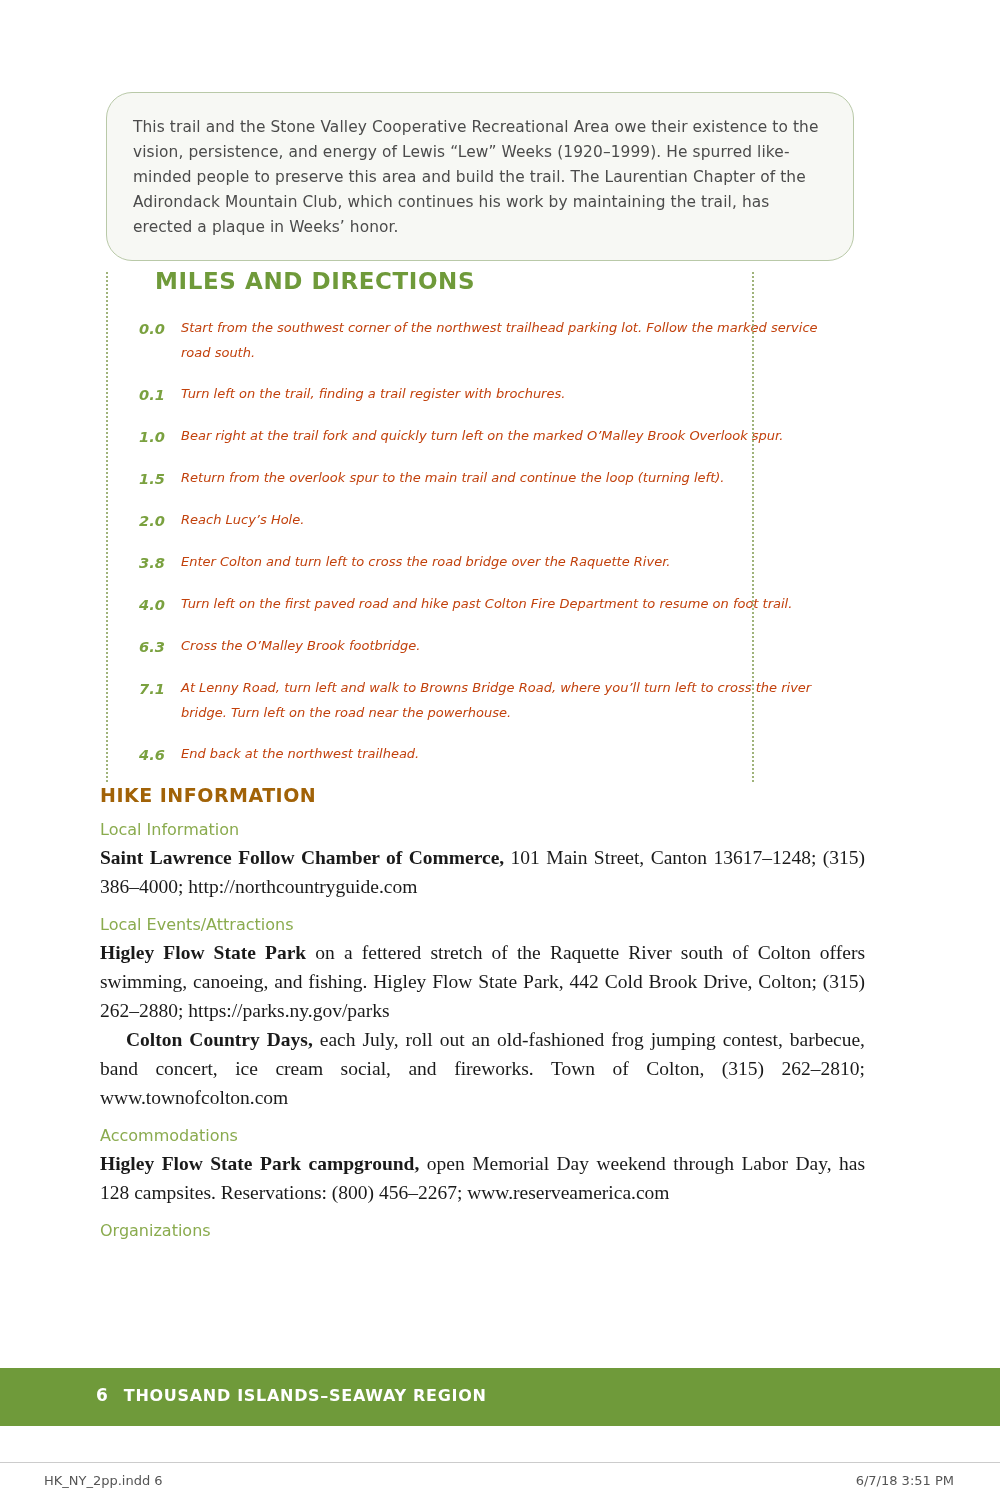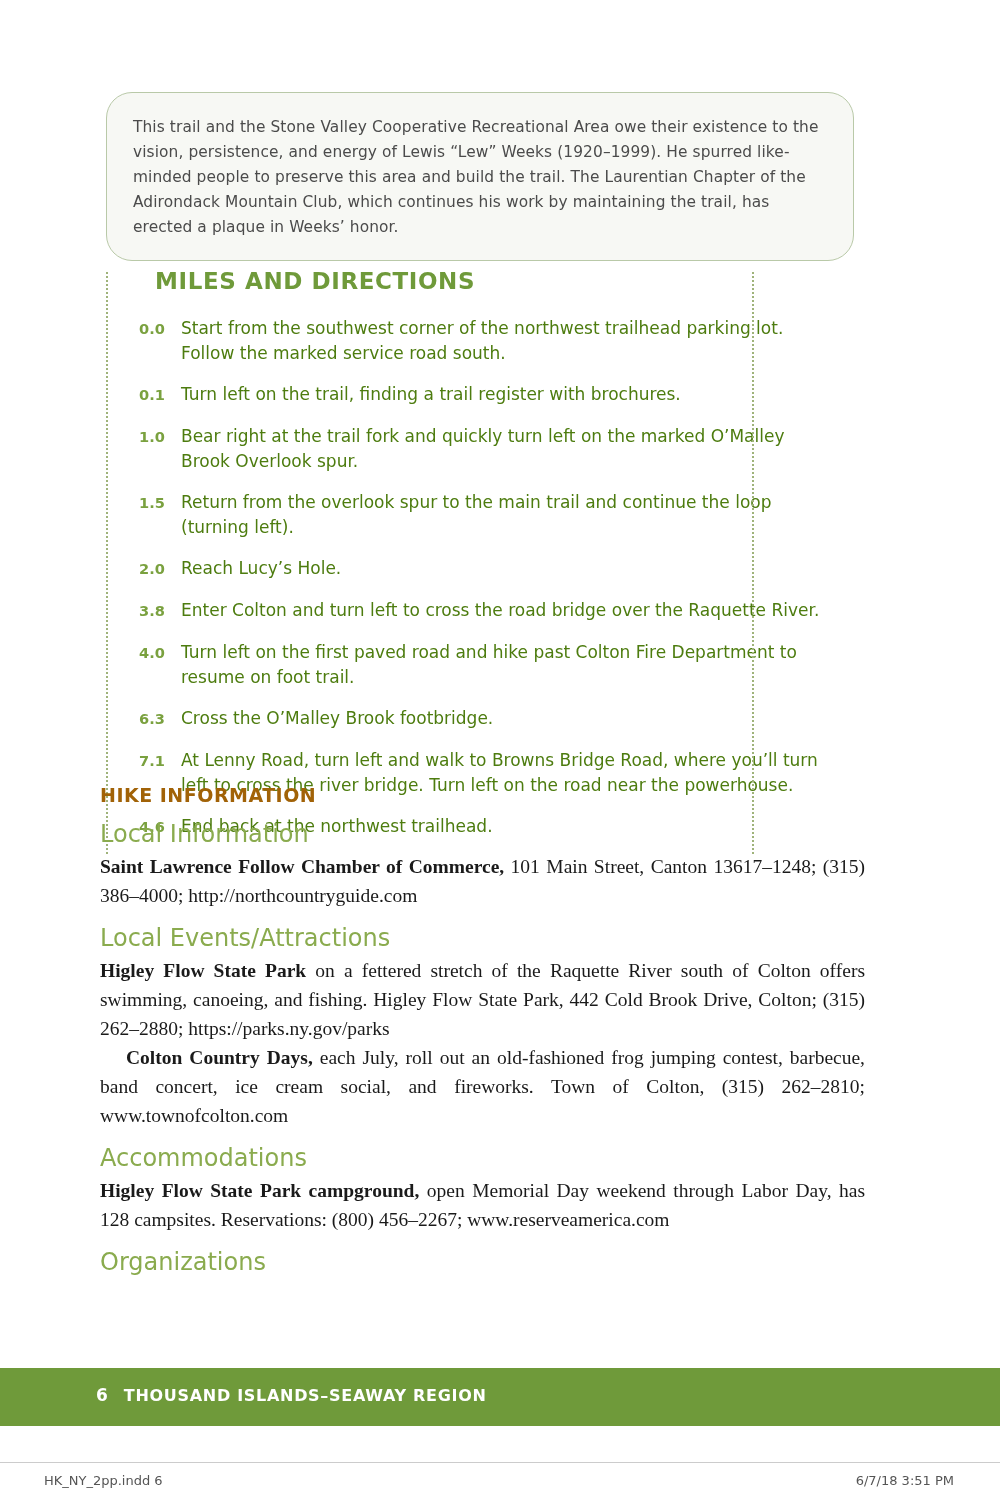--- a/index.html
+++ b/index.html
@@ -77,56 +77,57 @@
   }
   .miles-list {
     margin: 0;
     padding: 0;
     list-style: none;
   }
   .mile-row {
     display: flex;
     margin: 0 0 17px 33px;
     width: 690px;
+    font-style: italic;
   }
   .mile-dist {
     flex: 0 0 42px;
     font-family: "DejaVu Sans", sans-serif;
     font-size: 14.6px;
     font-weight: bold;
     color: #7aa13f;
     line-height: 24px;
     padding-top: 1px;
   }
   .mile-text {
     flex: 1 1 auto;
     font-family: "DejaVu Sans", sans-serif;
-    font-size: 17px;
+    font-size: 13px;
     line-height: 24.5px;
-    color: #4d7c0f;
+    color: #c2410c;
   }
 
   
   .hike-info {
     position: absolute;
     left: 100px;
     top: 784px;
     width: 765px;
   }
   .hike-title {
     font-family: "DejaVu Sans", sans-serif;
     font-weight: bold;
     font-size: 19px;
     letter-spacing: 0.5px;
     color: #a16207;
     margin: 0 0 12px 0;
   }
   .sub-head {
     font-family: "DejaVu Sans", sans-serif;
-    font-size: 24px;
+    font-size: 16px;
     color: #8aab4e;
     margin: 14px 0 4px 0;
     font-weight: normal;
   }
   .body-serif {
     font-family: "Liberation Serif", serif;
     font-size: 19.5px;
     line-height: 29px;
     color: #1a1a1a;
     margin: 0;

